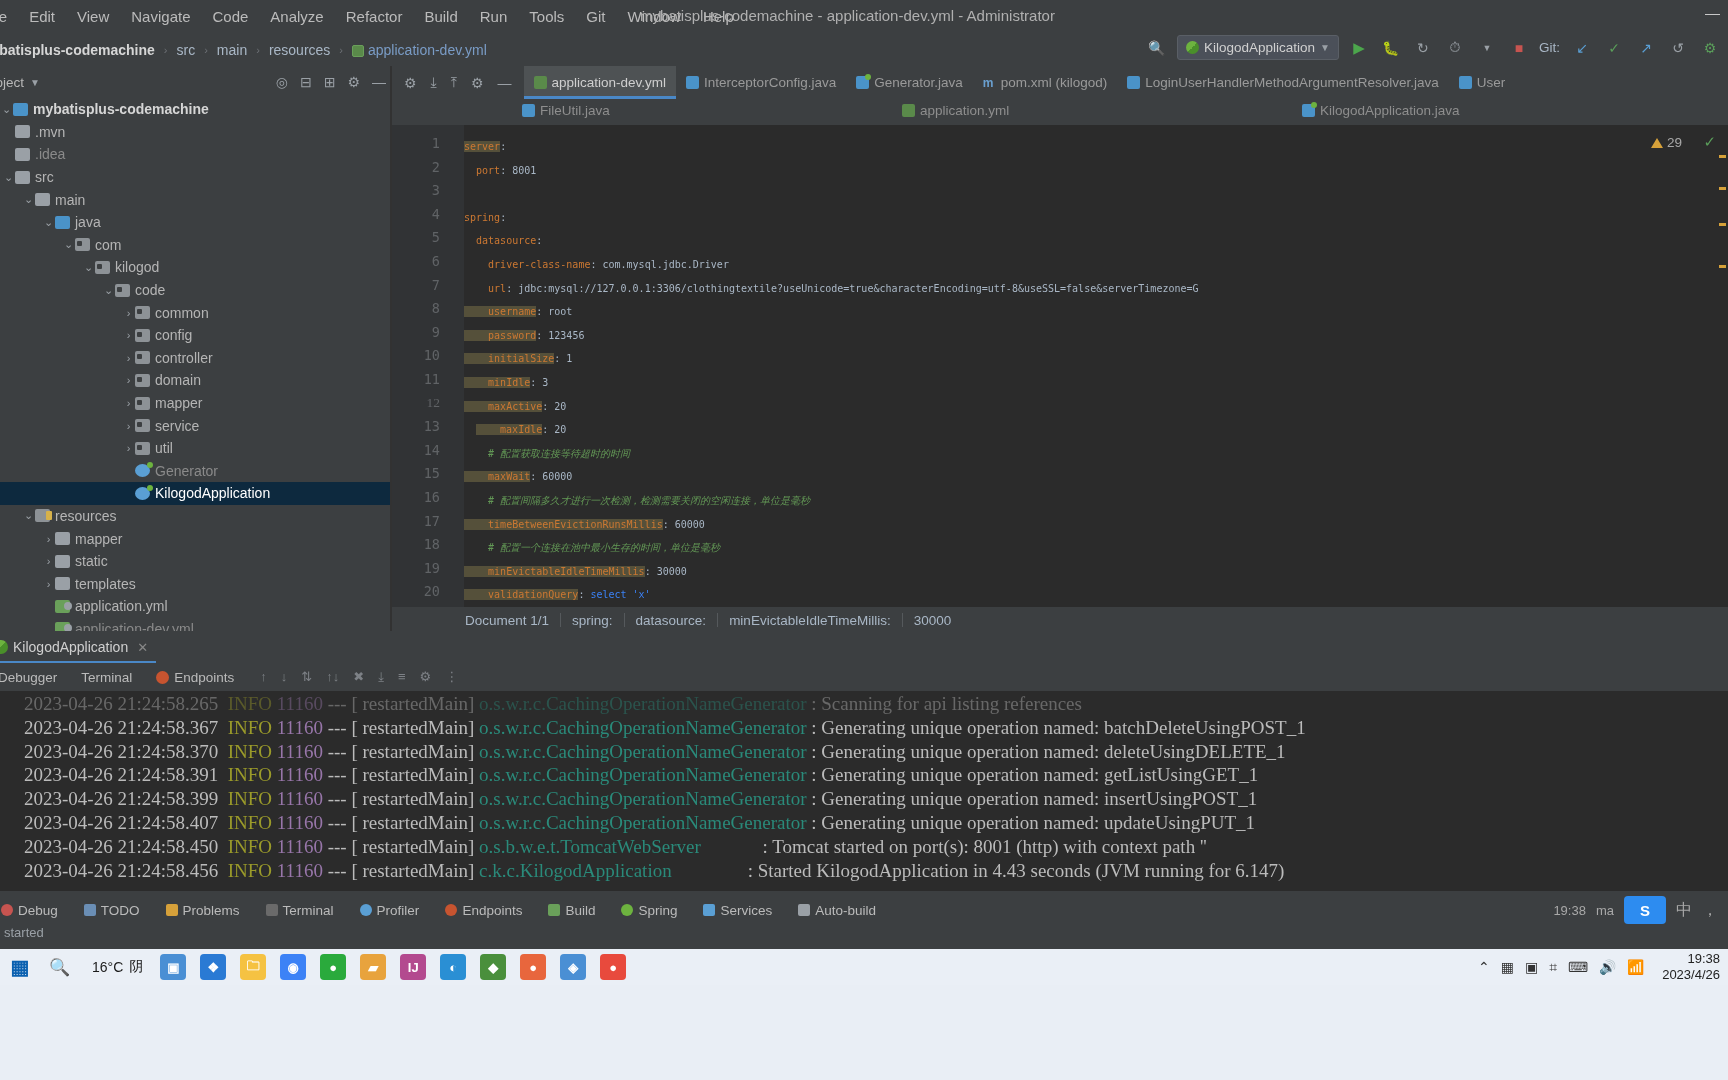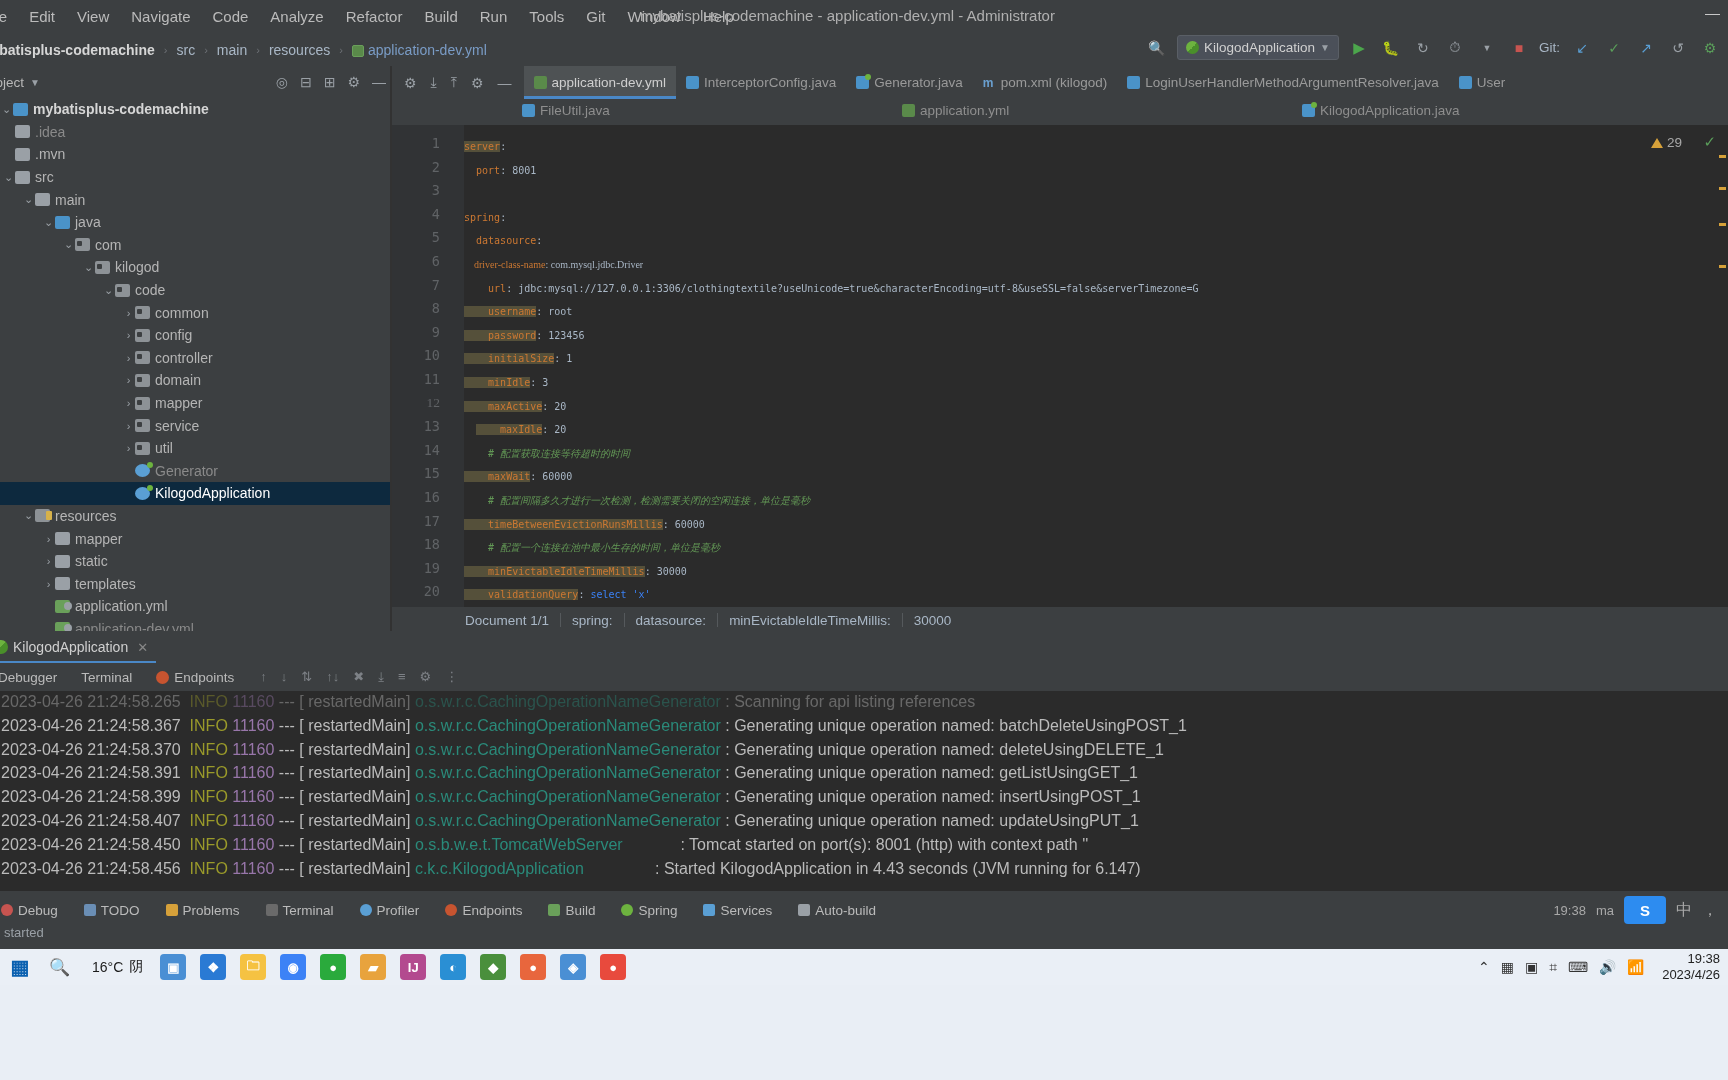--- a/index.html
+++ b/index.html
@@ -236,22 +236,22 @@
      display:flex;align-items:center;justify-content:center; }
   .rtab-ico.endpoints { background: #c75430; border-radius: 50%; }
   .run-side-tools { display: flex; gap: 14px; margin-left: 14px; }
   .run-side-tools span { color: #7d8186; font-size: 13px; }
 
   .console {
     position: absolute; top: 58px; left: 0; width: 1728px; height: 200px;
     background: #2b2b2b; overflow: hidden;
   }
   .logline {
-    position: absolute; white-space: pre; left: 1px;
-    font-family: Liberation Sans, sans-serif; font-size: 16px;
+    position: absolute; white-space: pre; left: 24px;
+    font-family: Liberation Serif, serif; font-size: 19px;
   }
   .lg-date { color: #bbbbbb; }
   .lg-info { color: #9a9a2a; }
   .lg-pid  { color: #9876aa; }
   .lg-dash { color: #bbbbbb; }
   .lg-thread { color: #bbbbbb; }
   .lg-logger { color: #2a8a7a; }
   .lg-msg  { color: #bbbbbb; }
 
   
@@ -389,26 +389,26 @@
 
   <div class="project-tree" id="tree">
       <div class="tnode">
         <span class="arrow">⌄</span>
         <span class="ficon folder-src"></span>
         <span class="tlabel bold">mybatisplus-codemachine</span>
       </div>
       <div class="tnode" style="padding-left: 2px;">
         <span class="arrow"></span>
         <span class="ficon folder"></span>
-        <span class="tlabel dim">.idea</span>
+        <span class="tlabel">.mvn</span>
       </div>
       <div class="tnode" style="padding-left: 2px;">
         <span class="arrow"></span>
         <span class="ficon folder"></span>
-        <span class="tlabel">.mvn</span>
+        <span class="tlabel dim">.idea</span>
       </div>
       <div class="tnode" style="padding-left: 2px;">
         <span class="arrow">⌄</span>
         <span class="ficon folder"></span>
         <span class="tlabel">src</span>
       </div>
       <div class="tnode" style="padding-left: 22px;">
         <span class="arrow">⌄</span>
         <span class="ficon folder"></span>
         <span class="tlabel">main</span>
@@ -582,21 +582,21 @@
         <div class="gline" style="top: 434.8px;">19</div>
         <div class="gline" style="top: 458.4px;">20</div>
       </div>
     <div class="fold-col"></div>
     <div class="code-area" id="codearea">
         <div class="cline" style="top: 10px;"><span class="kh">server</span><span class="v">:</span></div>
         <div class="cline" style="top: 33.6px;"><span class="k">  port</span><span class="v">: </span><span class="num">8001</span></div>
         <div class="cline" style="top: 57.2px;"></div>
         <div class="cline" style="top: 80.8px;"><span class="k">spring</span><span class="v">:</span></div>
         <div class="cline" style="top: 104.4px;"><span class="k">  datasource</span><span class="v">:</span></div>
-        <div class="cline" style="top: 128px; font-family: Liberation Serif, serif;"><span class="k">    driver-class-name</span><span class="v">: </span><span class="v">com.mysql.jdbc.Driver</span></div>
+        <div class="cline" style="top: 128px;"><span class="k">    driver-class-name</span><span class="v">: </span><span class="v">com.mysql.jdbc.Driver</span></div>
         <div class="cline" style="top: 151.6px;"><span class="k">    url</span><span class="v">: </span><span class="v">jdbc:mysql://127.0.0.1:3306/clothingtextile?useUnicode=true&amp;characterEncoding=utf-8&amp;useSSL=false&amp;serverTimezone=G</span></div>
         <div class="cline" style="top: 175.2px;"><span class="kh">    username</span><span class="v">: </span><span class="v">root</span></div>
         <div class="cline" style="top: 198.8px;"><span class="kh">    password</span><span class="v">: </span><span class="num">123456</span></div>
         <div class="cline" style="top: 222.4px;"><span class="kh">    initialSize</span><span class="v">: </span><span class="num">1</span></div>
         <div class="cline" style="top: 246px;"><span class="kh">    minIdle</span><span class="v">: </span><span class="num">3</span></div>
         <div class="cline" style="top: 269.6px;"><span class="kh">    maxActive</span><span class="v">: </span><span class="num">20</span></div>
         <div class="cline" style="top: 293.2px; margin-left: 12px;"><span class="kh">    maxIdle</span><span class="v">: </span><span class="num">20</span></div>
         <div class="cline" style="top: 316.8px;"><span class="cm">    # 配置获取连接等待超时的时间</span></div>
         <div class="cline" style="top: 340.4px;"><span class="kh">    maxWait</span><span class="v">: </span><span class="num">60000</span></div>
         <div class="cline" style="top: 364px;"><span class="cm">    # 配置间隔多久才进行一次检测，检测需要关闭的空闲连接，单位是毫秒</span></div>

